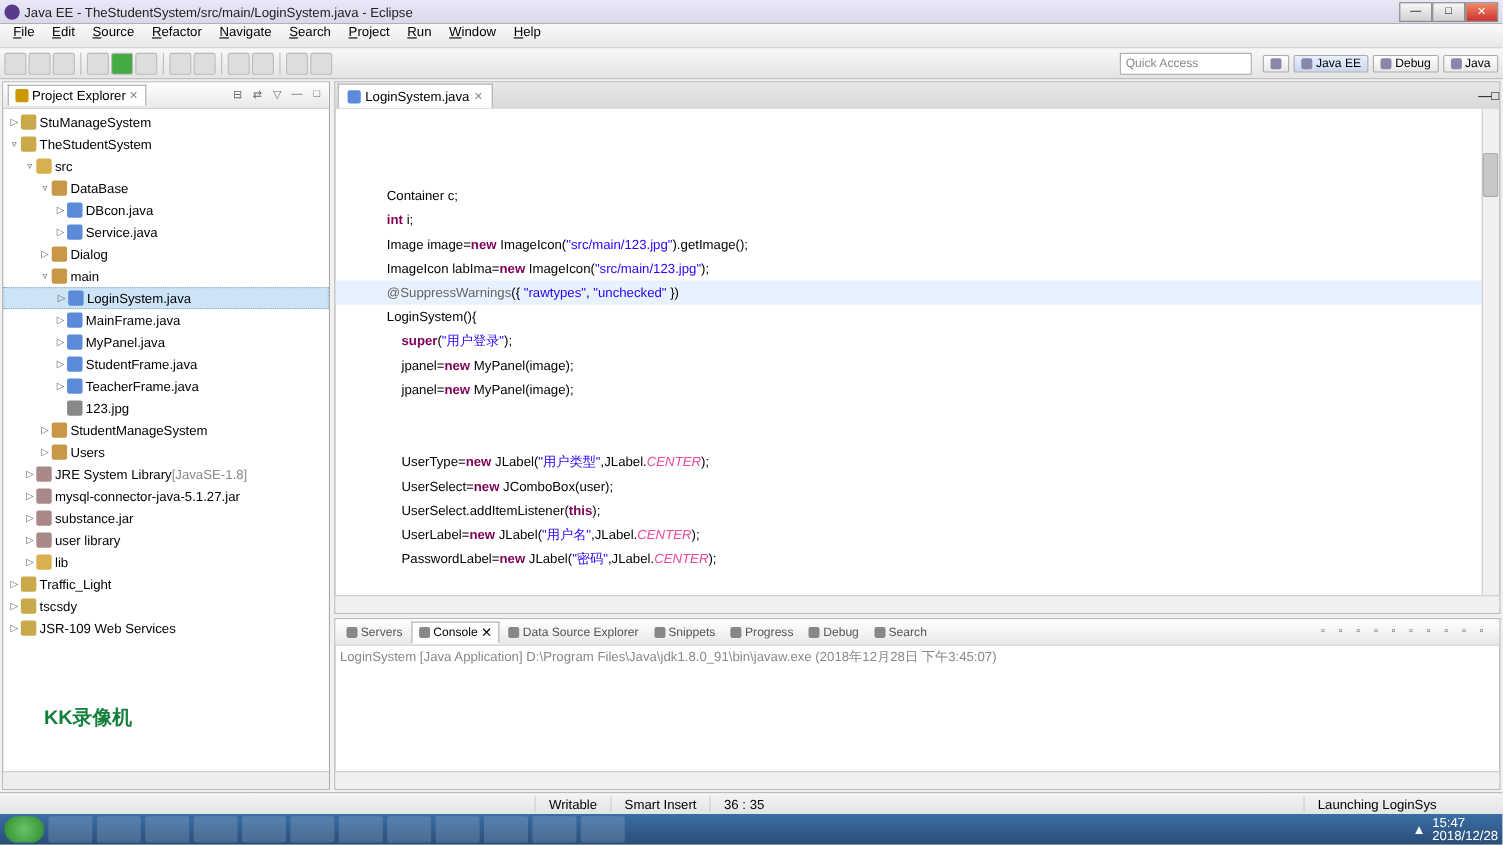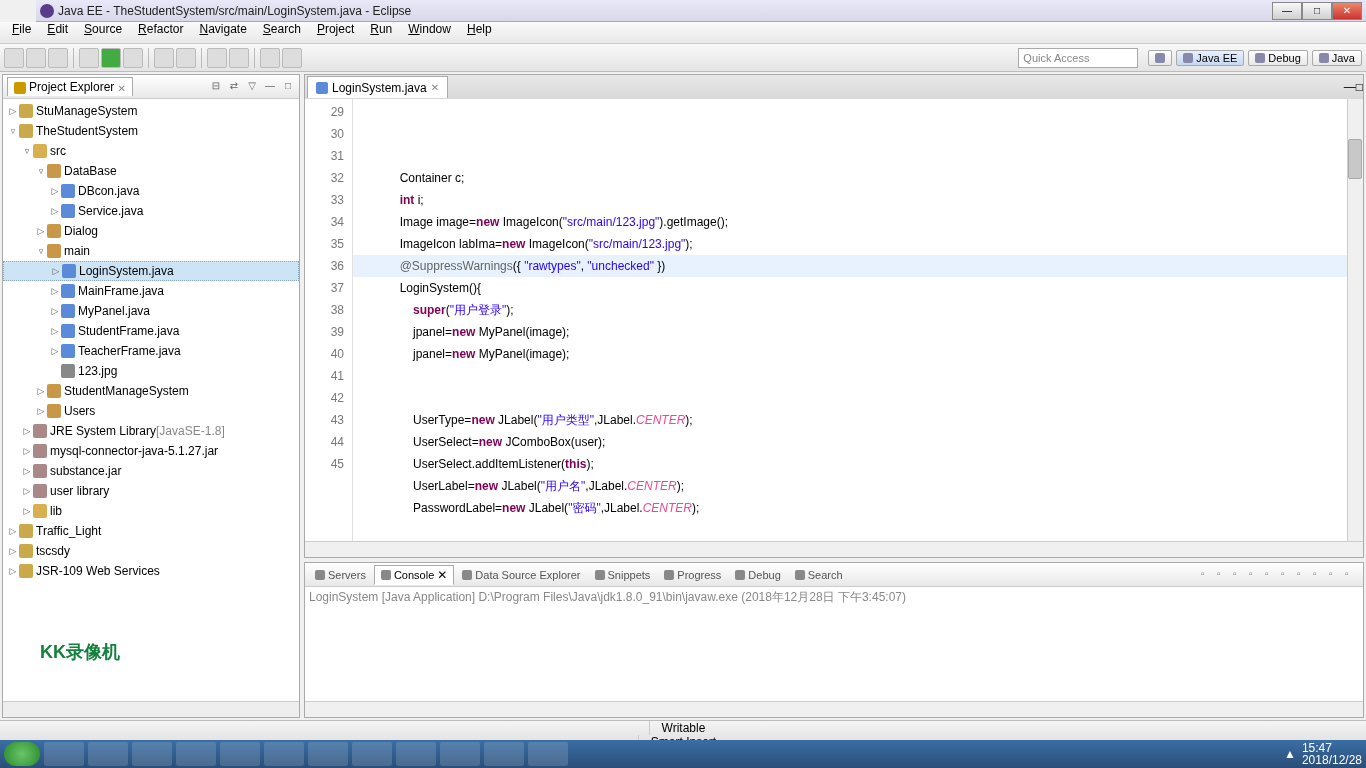--- a/index.html
+++ b/index.html
@@ -1,38 +1,38 @@
 <!DOCTYPE html>
 <html><head>
 <meta charset="utf-8">
 <style>
 * { margin:0; padding:0; box-sizing:border-box; font-family:"Segoe UI",Tahoma,sans-serif; font-size:12px; }
 body { background:#f0f0f0; width:1366px; height:768px; overflow:hidden; position:relative; }
-.titlebar { height:22px; background:linear-gradient(#e8e8f8,#d8d8e8); display:flex; align-items:center; padding:0 4px; border-bottom:1px solid #aaa;margin-left:36px; }
+.titlebar { height:22px; background:linear-gradient(#e8e8f8,#d8d8e8); display:flex; align-items:center; padding:0 4px; border-bottom:1px solid #aaa; }
 .titlebar .ico { width:14px; height:14px; background:#5a3a8a; border-radius:50%; margin-right:4px; }
 .titlebar .title { flex:1; color:#222; }
 .titlebar .winbtns { display:flex; gap:0; }
 .winbtn { width:30px; height:18px; border:1px solid #888; background:linear-gradient(#f8f8f8,#d0d0d0); display:flex; align-items:center; justify-content:center; font-size:10px; }
 .winbtn.close { background:linear-gradient(#e86,#c33); color:#fff; }
 .menubar { height:22px; background:linear-gradient(#fafafa,#e8e8e8); display:flex; align-items:flex-start; padding:0 4px; border-bottom:1px solid #ccc; }
 .menubar span { padding:0 8px; cursor:default; }
 .menubar span u { text-decoration:underline; }
 .toolbar { height:28px; background:linear-gradient(#f8f8f8,#e4e4e4); display:flex; align-items:center; padding:0 4px; gap:2px; border-bottom:1px solid #bbb; }
 .toolbar .tbtn { width:20px; height:20px; background:#ddd; border:1px solid #bbb; border-radius:2px; }
 .toolbar .sep { width:1px; height:20px; background:#bbb; margin:0 3px; }
 .toolbar .spacer { flex:1; }
 .quickaccess { width:120px; height:20px; border:1px solid #aaa; background:#fff; font-size:11px; padding:0 4px; color:#888; display:flex; align-items:center; }
 .persp { display:flex; gap:4px; margin-left:8px; }
 .persp .pbtn { height:16px; padding:0 6px; border:1px solid #aaa; background:linear-gradient(#fff,#e8e8e8); display:flex; align-items:center; gap:3px; font-size:11px; border-radius:2px; }
 .persp .pbtn.active { background:linear-gradient(#e8f0ff,#c8d8f0); }
 .persp .pico { width:10px; height:10px; background:#88a; border-radius:2px; }
 .workarea { position:absolute; top:72px; left:0; right:0; bottom:48px; display:flex; }
 .leftpanel { width:298px; background:#fff; border:1px solid #aaa; margin:2px; display:flex; flex-direction:column; }
 .viewtab { height:24px; background:linear-gradient(#fff,#e8e8e8); display:flex; align-items:center; padding:0 4px; gap:4px; border-bottom:1px solid #ccc; }
-.viewtab .tabactive { background:#fff; border:1px solid #aaa; border-bottom:none; padding:2px 6px; display:flex; align-items:flex-end; gap:3px; font-size:11px; }
+.viewtab .tabactive { background:#fff; border:1px solid #aaa; border-bottom:none; padding:2px 6px; display:flex; align-items:center; gap:3px; font-size:11px; }
 .viewtab .tbico { width:12px; height:12px; background:#c90; border-radius:2px; }
 .viewtab .xclose { font-size:10px; color:#888; }
 .viewtab .tspacer { flex:1; }
 .viewtab .tbtnmini { width:14px; height:14px; font-size:10px; color:#666; text-align:center; }
 .tree { flex:1; overflow:auto; padding:2px 0; }
 .tree-item { display:flex; align-items:center; height:20px; padding-left:4px; white-space:nowrap; }
 .tree-item.sel { background:#cde4f7; border:1px dotted #8ab; }
 .tree-item .arrow { width:12px; font-size:9px; color:#666; text-align:center; }
 .tree-item .tico { width:14px; height:14px; margin-right:3px; border-radius:2px; }
 .tico.proj { background:#c9a94a; }
@@ -70,21 +70,21 @@
 .hscroll { height:16px; background:#f0f0f0; border-top:1px solid #ccc; }
 .consolewrap { height:160px; background:#fff; border:1px solid #aaa; margin-top:4px; display:flex; flex-direction:column; }
 .ctabs { height:24px; background:linear-gradient(#fff,#e8e8e8); display:flex; align-items:center; padding:0 4px; gap:2px; border-bottom:1px solid #ccc; }
 .ctabs .ct { padding:2px 6px; font-size:11px; color:#555; display:flex; align-items:center; gap:3px; }
 .ctabs .ct.active { background:#fff; border:1px solid #aaa; border-bottom:1px solid #fff; color:#000; }
 .ctabs .ctico { width:10px; height:10px; background:#888; border-radius:2px; }
 .ctabs .tspacer { flex:1; }
 .ctabs .cbtn { width:14px; height:14px; font-size:10px; color:#666; }
 .cbody { flex:1; padding:2px 4px; font-size:11px; color:#555; overflow:hidden; }
 .cbody .launch { color:#888; }
-.statusbar { position:absolute; bottom:28px; left:0; right:0; height:20px; background:linear-gradient(#f4f4f4,#e4e4e4); border-top:1px solid #bbb; display:flex; align-items:center; padding:0 8px; font-size:11px;flex-direction:column; }
+.statusbar { position:absolute; bottom:28px; left:0; right:0; height:20px; background:linear-gradient(#f4f4f4,#e4e4e4); border-top:1px solid #bbb; display:flex; align-items:center; padding:0 8px; font-size:11px; }
 .statusbar .scell { border-left:1px solid #ccc; padding:0 12px; }
 .statusbar .sspacer { flex:1; }
 .taskbar { position:absolute; bottom:0; left:0; right:0; height:28px; background:linear-gradient(#3a6ea5,#2a4e78); display:flex; align-items:center; padding:0 4px; gap:4px; }
 .taskbar .start { width:36px; height:24px; background:radial-gradient(circle,#6ac46a,#2a8a2a); border-radius:12px; }
 .taskbar .tbapp { width:40px; height:24px; background:rgba(255,255,255,0.15); border-radius:2px; }
 .taskbar .tbspacer { flex:1; }
 .taskbar .tray { color:#fff; font-size:11px; display:flex; align-items:center; gap:6px; }
 .watermark { position:absolute; left:40px; top:640px; font-size:18px; font-weight:bold; color:#15803d; text-shadow:1px 1px 0 #fff; pointer-events:none; }
 </style>
 </head>
@@ -289,39 +289,20 @@
         <div class="edtabactive">
           <div class="jico"></div>
           <span>LoginSystem.java</span>
           <span class="xclose">✕</span>
         </div>
         <div class="tspacer"></div>
         <div class="tbtnmini">—</div>
         <div class="tbtnmini">□</div>
       </div>
       <div class="edbody">
-        <div class="ruler" id="ruler">
-            <div>29</div>
-            <div>30</div>
-            <div>31</div>
-            <div>32</div>
-            <div>33</div>
-            <div>34</div>
-            <div>35</div>
-            <div>36</div>
-            <div>37</div>
-            <div>38</div>
-            <div>39</div>
-            <div>40</div>
-            <div>41</div>
-            <div>42</div>
-            <div>43</div>
-            <div>44</div>
-            <div>45</div>
-          </div>
         <div class="code" id="code">
           <div class="hl"></div>
         <div class="line">        Container c;</div><div class="line">        <span class="kw">int</span> i;</div><div class="line">        Image image=<span class="kw">new</span> ImageIcon(<span class="str">"src/main/123.jpg"</span>).getImage();</div><div class="line">        ImageIcon labIma=<span class="kw">new</span> ImageIcon(<span class="str">"src/main/123.jpg"</span>);</div><div class="line">        <span class="ann">@SuppressWarnings</span>({ <span class="str">"rawtypes"</span>, <span class="str">"unchecked"</span> })</div><div class="line">        LoginSystem(){</div><div class="line">            <span class="kw">super</span>(<span class="str">"用户登录"</span>);</div><div class="line">            jpanel=<span class="kw">new</span> MyPanel(image);</div><div class="line">            jpanel=<span class="kw">new</span> MyPanel(image);</div><div class="line">&nbsp;</div><div class="line">&nbsp;</div><div class="line">            UserType=<span class="kw">new</span> JLabel(<span class="str">"用户类型"</span>,JLabel.<span class="ital">CENTER</span>);</div><div class="line">            UserSelect=<span class="kw">new</span> JComboBox(user);</div><div class="line">            UserSelect.addItemListener(<span class="kw">this</span>);</div><div class="line">            UserLabel=<span class="kw">new</span> JLabel(<span class="str">"用户名"</span>,JLabel.<span class="ital">CENTER</span>);</div><div class="line">            PasswordLabel=<span class="kw">new</span> JLabel(<span class="str">"密码"</span>,JLabel.<span class="ital">CENTER</span>);</div><div class="line">&nbsp;</div></div>
         <div class="vscroll">
             <div class="thumb"></div>
           </div>
       </div>
       <div class="hscroll"></div>
     </div>
 

